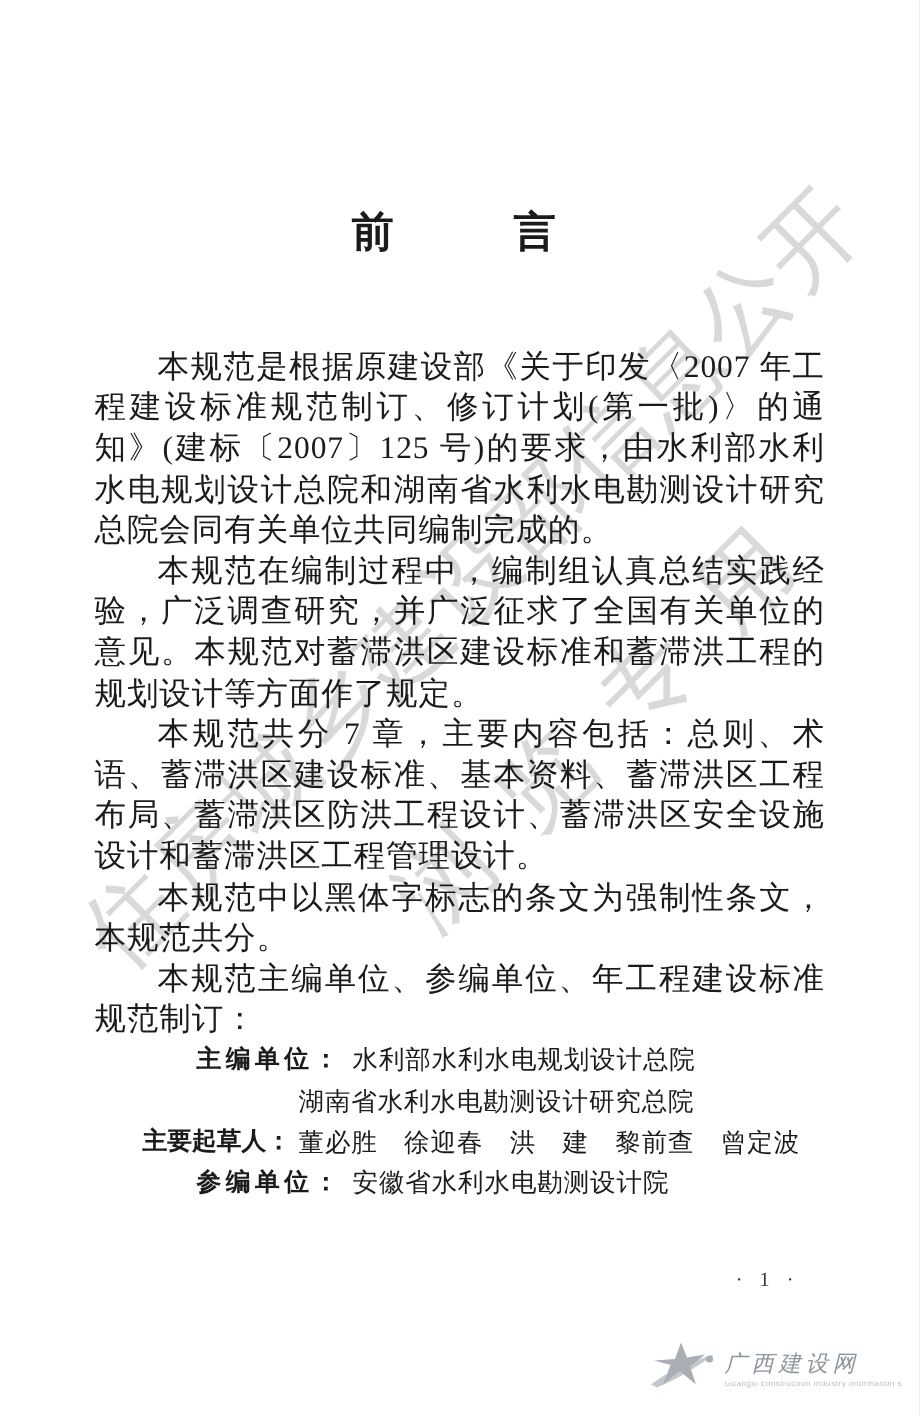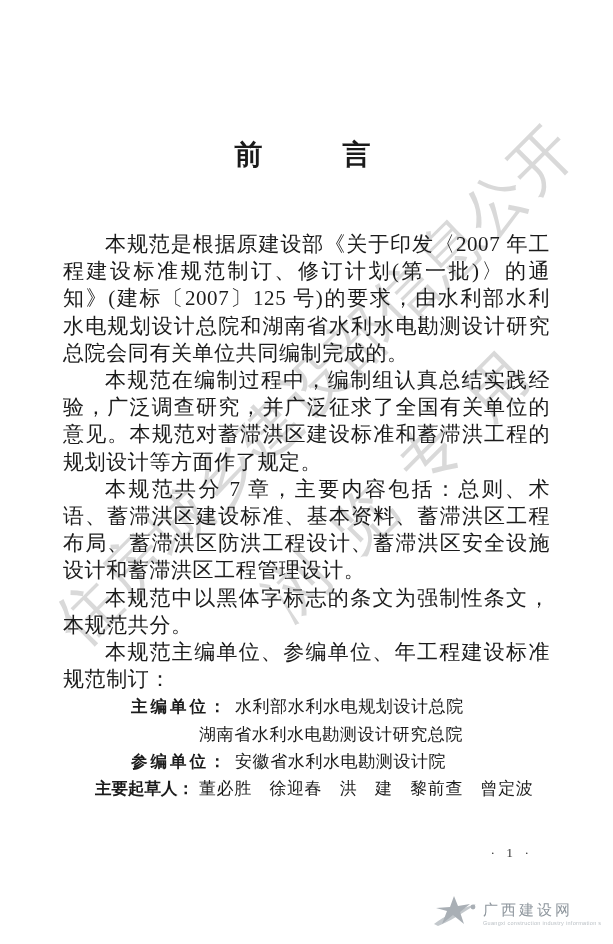--- a/index.html
+++ b/index.html
@@ -93,20 +93,21 @@
     align-items:center;
     gap:5px;
     z-index:2;
   }
   .logo-text-col{display:flex;flex-direction:column;line-height:1;}
   .logo-name{
     font-size:15px;
     letter-spacing:3px;
     color:#8f979e;
     font-family:"Liberation Serif","DejaVu Serif",serif;
+    font-style:italic;
   }
   .logo-tagline{
     margin-top:3px;
     font-size:5.5px;
     letter-spacing:0.3px;
     color:#b9bfc4;
     font-family:"Liberation Sans","DejaVu Sans",sans-serif;
     white-space:nowrap;
     overflow:hidden;
     max-width:118px;
@@ -130,24 +131,24 @@
     <p>本规范主编单位、参编单位、年工程建设标准规范制订：</p>
 
     <div class="credits">
       <div class="credit-line">
         <span class="credit-label spread">主编单位：</span><span class="credit-value">水利部水利水电规划设计总院</span>
       </div>
       <div class="credit-line">
         <span class="credit-label"></span><span class="credit-value">湖南省水利水电勘测设计研究总院</span>
       </div>
       <div class="credit-line">
-        <span class="credit-label spread">参编单位：</span><span class="credit-value">安徽省水利水电勘测设计院</span>
+        <span class="credit-label">主要起草人：</span><span class="credit-value">董必胜　徐迎春　洪　建　黎前查　曾定波</span>
       </div>
       <div class="credit-line">
-        <span class="credit-label">主要起草人：</span><span class="credit-value">董必胜　徐迎春　洪　建　黎前查　曾定波</span>
+        <span class="credit-label spread">参编单位：</span><span class="credit-value">安徽省水利水电勘测设计院</span>
       </div>
     </div>
   </div>
 
   <div class="page-number">· 1 ·</div>
 
   <div class="site-logo">
     <span>
       <svg width="46" height="38" viewBox="0 0 46 38">
 

